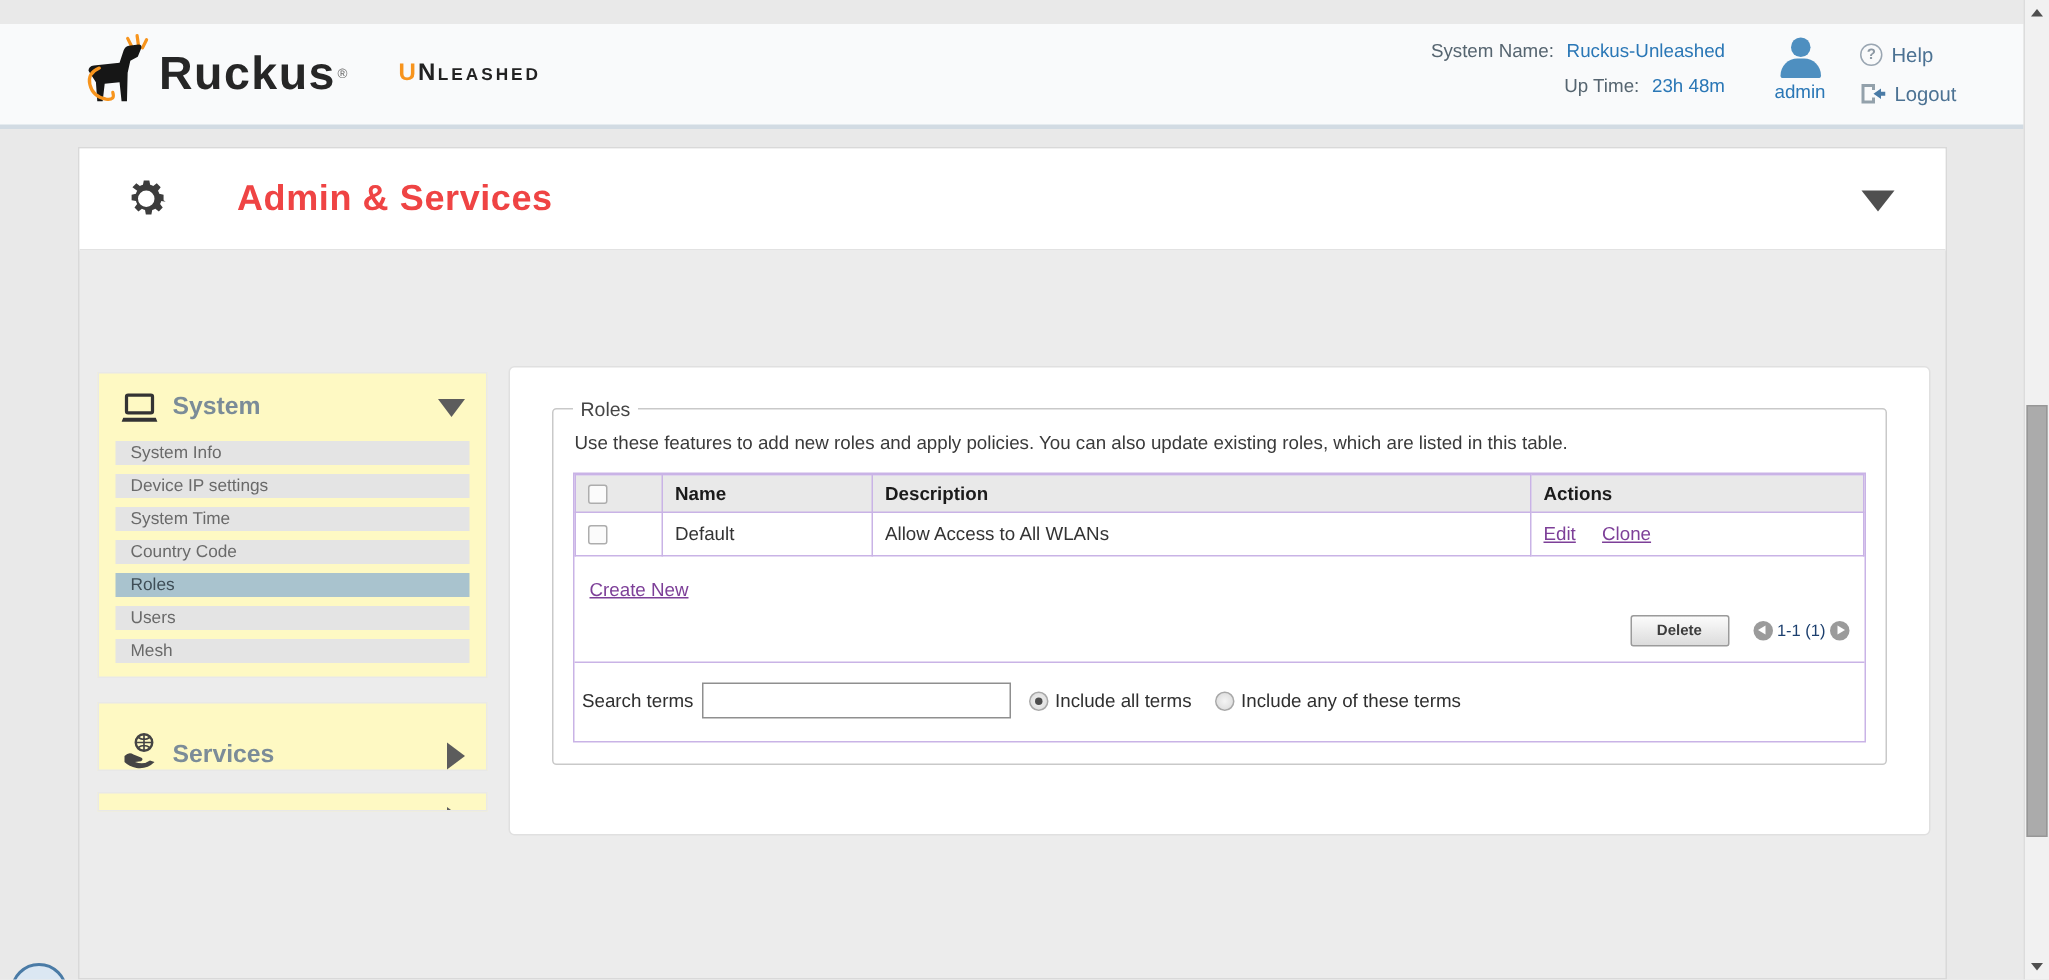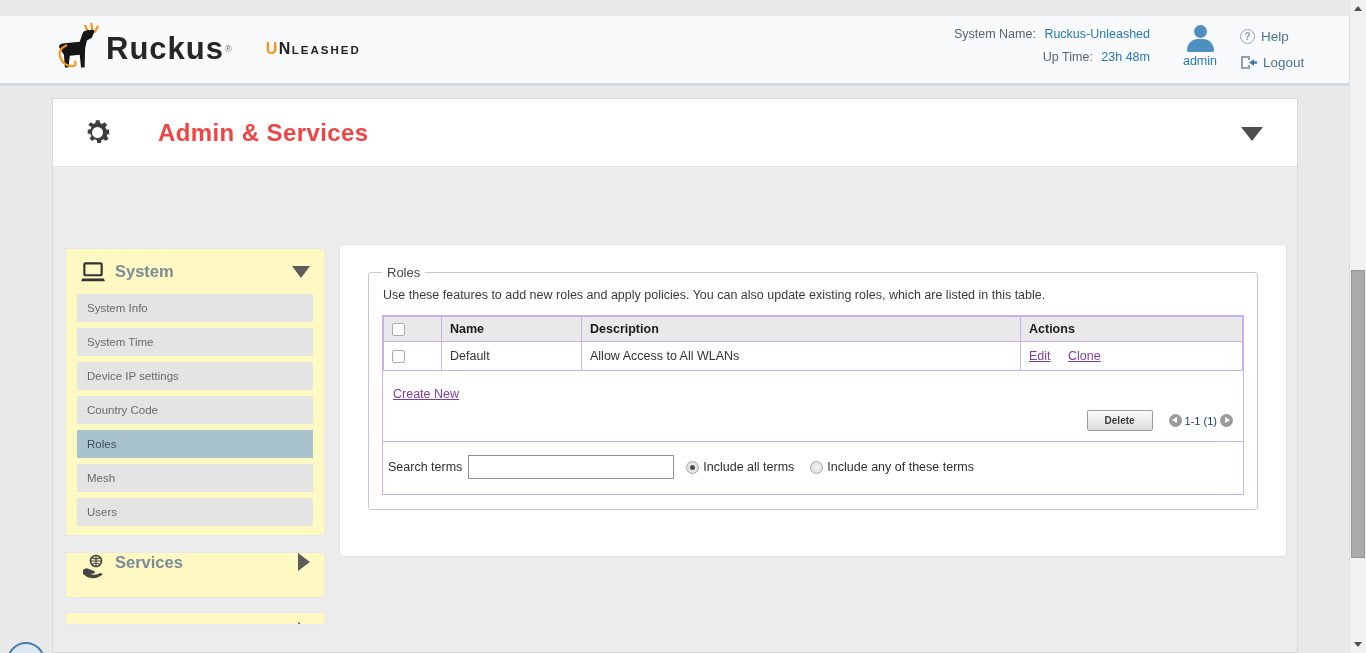--- a/index.html
+++ b/index.html
@@ -54,24 +54,24 @@
   
   .sidebar { position:absolute; left:12px; top:80px; width:260px; }
   .side-box { background:#fef9c3; border:1px solid #e8e8e8; }
   .side-header { height:45px; display:flex; align-items:center; padding:0 14px; cursor:pointer; }
   .side-header-label { margin-left:9px; font-size:16.5px; font-weight:bold; color:#7b8c98; }
   .caret-down-sm { margin-left:auto; width:0; height:0;
     border-left:9px solid transparent; border-right:9px solid transparent; border-top:12px solid #5c5c5c; }
   .caret-right-sm { margin-left:auto; width:0; height:0;
     border-top:9px solid transparent; border-bottom:9px solid transparent; border-left:12px solid #5c5c5c; }
   .menu { padding:0 11px 3px; }
-  .menu-item { height:28px; margin-bottom:6px; background:#e4e4e4; display:flex; align-items:center;
+  .menu-item { height:16px; margin-bottom:6px; background:#e4e4e4; display:flex; align-items:center;
     padding-left:10px; font-size:11.5px; color:#6a6a6a; cursor:pointer; }
   .menu-item.selected { background:#a9c3ce; color:#3f4e57; }
-  .services-box { margin-top:16px; height:46px; display:flex; align-items:flex-start; padding:0 14px; cursor:pointer; }
+  .services-box { margin-top:16px; height:46px; display:flex; align-items:flex-end; padding:0 14px; cursor:pointer; }
   .partial-box { margin-top:14px; height:13px; position:relative; overflow:hidden; }
   .partial-box .caret-right-sm { position:absolute; right:14px; top:9px; }
 
   
   .main-panel { position:absolute; left:286px; top:76px; width:948px; height:313px;
     background:#ffffff; border:1px solid #e0e0e0; border-radius:4px; overflow:hidden; }
   fieldset.roles-fieldset { margin:20px 28px 0; border:1px solid #c9c9c9; border-radius:3px;
     padding:2px 13px 14px; }
   legend.roles-legend { font-size:13px; color:#454545; padding:0 5px; }
   .intro-text { font-size:12.5px; color:#3a3a3a; margin:6px 0 13px 1px; }
@@ -203,26 +203,26 @@
         <div class="side-header">
           <svg width="26" height="22" viewBox="0 0 24 20">
             <rect x="4" y="2" width="16" height="11" rx="1" fill="none" stroke="#333" stroke-width="2"></rect>
             <path d="M2 16 h20 l1 2.5 h-22 z" fill="#333"></path>
           </svg>
           <span class="side-header-label">System</span>
           <span class="caret-down-sm"></span>
         </div>
         <div class="menu">
           <div class="menu-item">System Info</div>
+          <div class="menu-item">Device IP settings</div>
           <div class="menu-item">System Time</div>
-          <div class="menu-item">Device IP settings</div>
           <div class="menu-item">Country Code</div>
           <div class="menu-item selected">Roles</div>
+          <div class="menu-item">Users</div>
           <div class="menu-item">Mesh</div>
-          <div class="menu-item">Users</div>
         </div>
       </div>
 
       <div class="side-box services-box">
         <svg width="26" height="26" viewBox="0 0 26 26">
           <circle cx="16" cy="8" r="5.5" fill="none" stroke="#444" stroke-width="1.6"></circle>
           <path d="M16 2.5 v11 M10.5 8 h11 M12 4.5 q4 3 8 0 M12 11.5 q4 -3 8 0" stroke="#444" stroke-width="1.1" fill="none"></path>
           <path d="M3 17 q3 -3 6 -1 l5 2 q2 1 0 2.5 l-4 .5 q6 2 10 -1 l3 1 q-5 5 -12 4 q-5 -1 -8 -4 z" fill="#444"></path>
         </svg>
         <span class="side-header-label">Services</span>

